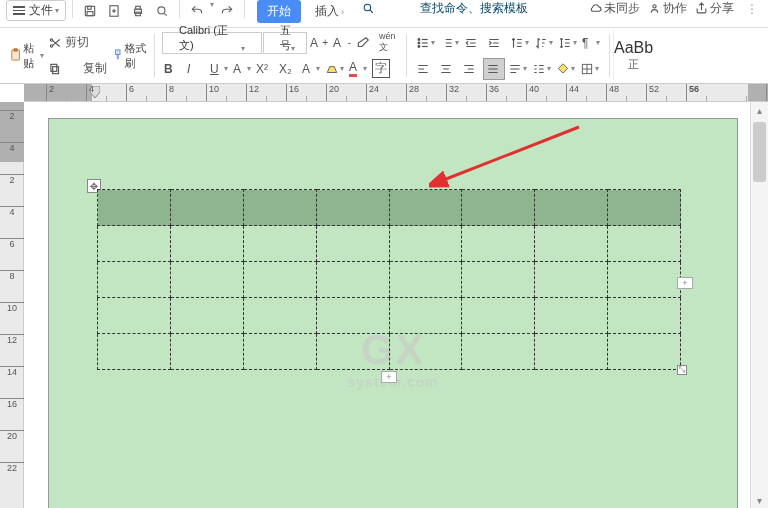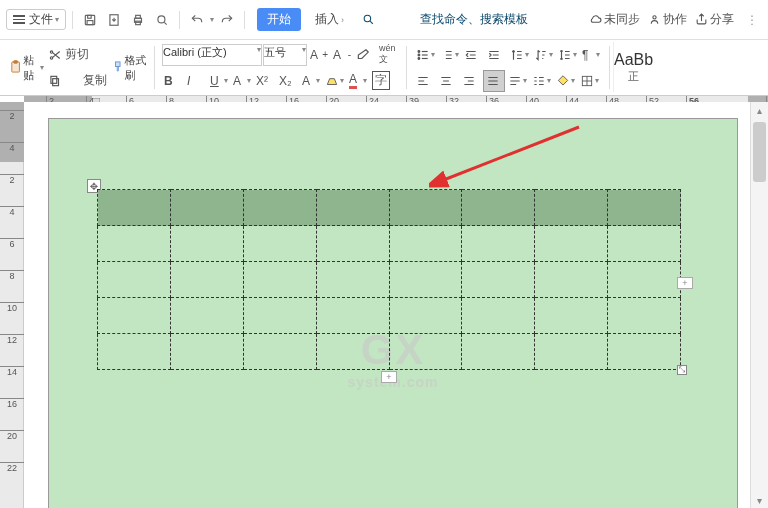--- a/index.html
+++ b/index.html
@@ -1,19 +1,19 @@
 <!DOCTYPE html>
 <html><head>
 <meta charset="utf-8">
 <style>
 * { margin: 0; padding: 0; box-sizing: border-box; font-family: "Microsoft YaHei", sans-serif; }
 body { width: 768px; height: 508px; overflow: hidden; background: #fff; font-size: 12px; color: #333; }
 
 
-.menubar { height: 40px; display: flex; align-items: center; padding: 0 6px; border-bottom: 1px solid #e0e0e0; gap: 2px; }
+.menubar { height: 28px; display: flex; align-items: flex-start; padding: 0 6px; border-bottom: 1px solid #e0e0e0; gap: 2px; }
 .menu-item { display: flex; align-items: center; padding: 2px 4px; cursor: pointer; font-size: 12px; color: #444; }
 .menu-item.file { border: 1px solid #ccc; border-radius: 3px; padding: 1px 6px; }
 .vsep { width: 1px; height: 18px; background: #ddd; margin: 0 4px; }
 .icon-btn { width: 22px; height: 22px; display: flex; align-items: center; justify-content: center; cursor: pointer; color: #666; }
 .icon-btn svg { width: 14px; height: 14px; }
 .start-tab { background: #4a8cf5; color: #fff; padding: 3px 10px; border-radius: 3px; font-size: 12px; margin-left: 6px; }
 .insert-tab { color: #444; padding: 3px 6px; font-size: 12px; margin-left: 6px; display: flex; align-items: center; }
 .search-box { display: flex; align-items: center; color: #0c4a6e; font-size: 12px; margin-left: 10px; flex: 1; gap: 41px; }
 .search-box svg { width: 13px; height: 13px; margin-right: 4px; }
 .right-menu { display: flex; align-items: center; gap: 8px; margin-left: auto; }
@@ -25,21 +25,21 @@
 .ribbon-group { display: flex; align-items: center; padding: 0 4px; gap: 2px; }
 .ribbon-col { display: flex; flex-direction: column; justify-content: center; gap: 2px; }
 .big-btn { display: flex; flex-direction: row; align-items: center; justify-content: center; width: 36px; height: 50px; cursor: pointer; font-size: 11px; color: #444; }
 .big-btn svg { width: 20px; height: 20px; margin-bottom: 2px; }
 .small-row { display: flex; align-items: center; gap: 1px; height: 24px; }
 .toolbtn { display: flex; align-items: center; justify-content: space-between; min-width: 22px; height: 22px; cursor: pointer; color: #555; font-size: 12px; padding: 0 2px; }
 .toolbtn.wide { min-width: 30px; }
 .toolbtn svg { width: 14px; height: 14px; }
 .toolbtn .dd { font-size: 8px; margin-left: 1px; color: #888; }
 .toolbtn.active { background: #d0d0d0; border: 1px solid #999; }
-.font-select { border: 1px solid #ccc; height: 22px; font-size: 11px; padding: 0 0; display: flex; align-items: flex-start; background: #fff; }
+.font-select { border: 1px solid #ccc; height: 22px; font-size: 11px; padding: 0 16px; display: flex; align-items: flex-end; background: #fff; }
 .font-name { width: 100px; }
 .font-size { width: 44px; }
 .rsep { width: 1px; background: #ddd; margin: 4px 3px; }
 .style-preview { width: 40px; height: 50px; display: flex; flex-direction: column; align-items: center; justify-content: center; border-left: 1px solid #eee; font-size: 11px; color: #666; }
 .style-preview .big { font-size: 16px; color: #333; }
 
 
 .h-ruler { height: 18px; background: #eaeaea; border-bottom: 1px solid #ccc; position: relative; margin-left: 24px; overflow: hidden; }
 .h-ruler .tick { position: absolute; top: 0; height: 18px; border-left: 1px solid #888; font-size: 9px; color: #555; padding-left: 2px; line-height: 10px; }
 .h-ruler .tick.minor { height: 6px; top: 12px; border-left: 1px solid #aaa; }
@@ -384,21 +384,21 @@
     <div class="tick" style="left: 182px;">10</div>
     <div class="tick minor" style="left: 202px;"></div>
     <div class="tick" style="left: 222px;">12</div>
     <div class="tick minor" style="left: 242px;"></div>
     <div class="tick" style="left: 262px;">16</div>
     <div class="tick minor" style="left: 282px;"></div>
     <div class="tick" style="left: 302px;">20</div>
     <div class="tick minor" style="left: 322px;"></div>
     <div class="tick" style="left: 342px;">24</div>
     <div class="tick minor" style="left: 362px;"></div>
-    <div class="tick" style="left: 382px;">39</div>
+    <div class="tick" style="left: 382px;">28</div>
     <div class="tick minor" style="left: 402px;"></div>
     <div class="tick" style="left: 422px;">32</div>
     <div class="tick minor" style="left: 442px;"></div>
     <div class="tick" style="left: 462px;">36</div>
     <div class="tick minor" style="left: 482px;"></div>
     <div class="tick" style="left: 502px;">40</div>
     <div class="tick minor" style="left: 522px;"></div>
     <div class="tick" style="left: 542px;">44</div>
     <div class="tick minor" style="left: 562px;"></div>
     <div class="tick" style="left: 582px;">48</div>

